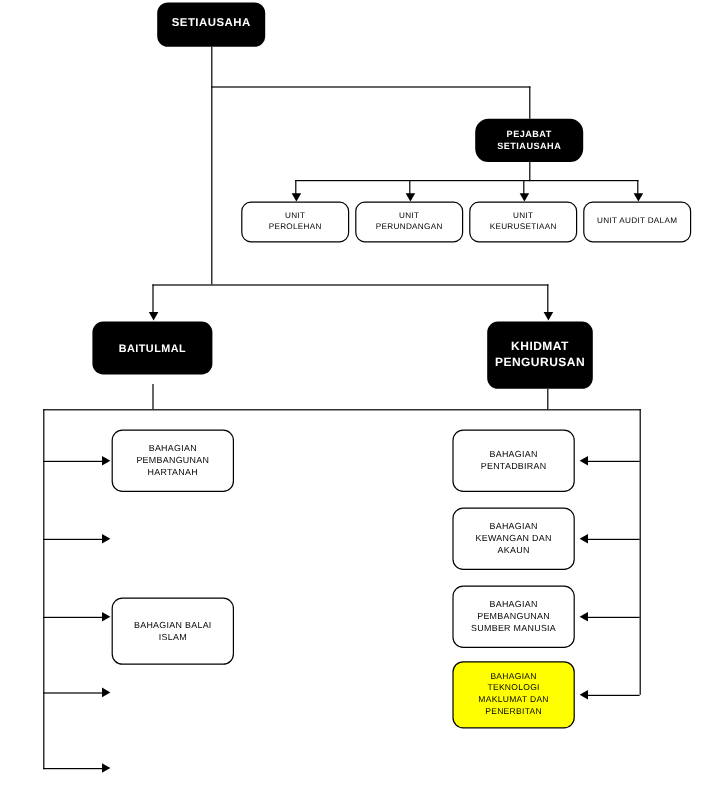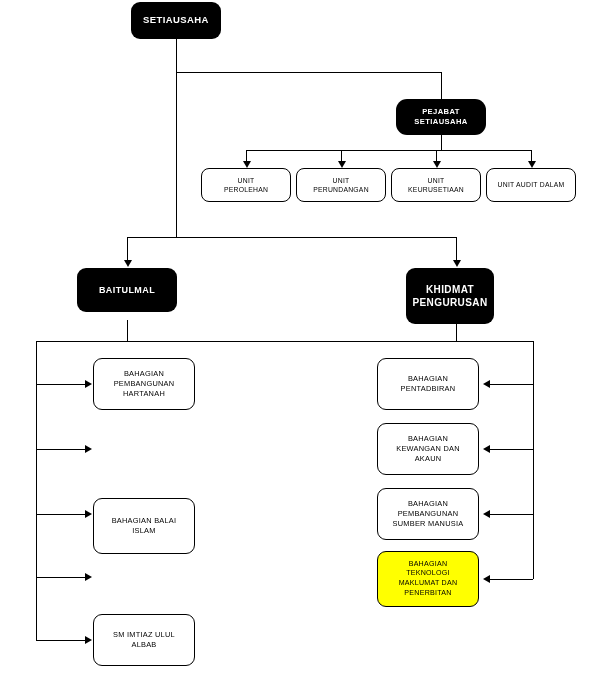--- a/index.html
+++ b/index.html
@@ -153,22 +153,20 @@
   <div class="arrow right" style="left:85px; top:573px;"></div>
 
   <div class="line h" style="left:36px; top:640px; width:50px;"></div>
   <div class="arrow right" style="left:85px; top:636px;"></div>
 
   <div class="node plain" style="left:93px; top:358px; width:102px; height:52px;">BAHAGIAN
 PEMBANGUNAN
 HARTANAH</div>
   <div class="node plain" style="left:93px; top:488px; width:102px; height:56px;margin-top:10px;">BAHAGIAN BALAI
 ISLAM</div>
-  <div class="node plain" style="left:93px; top:614px; width:102px; height:52px;">SM IMTIAZ ULUL
-ALBAB</div>
 
   <div class="line h" style="left:490px; top:384px; width:43px;"></div>
   <div class="arrow left" style="left:483px; top:380px;"></div>
 
   <div class="line h" style="left:490px; top:449px; width:43px;"></div>
   <div class="arrow left" style="left:483px; top:445px;"></div>
 
   <div class="line h" style="left:490px; top:514px; width:43px;"></div>
   <div class="arrow left" style="left:483px; top:510px;"></div>
 

